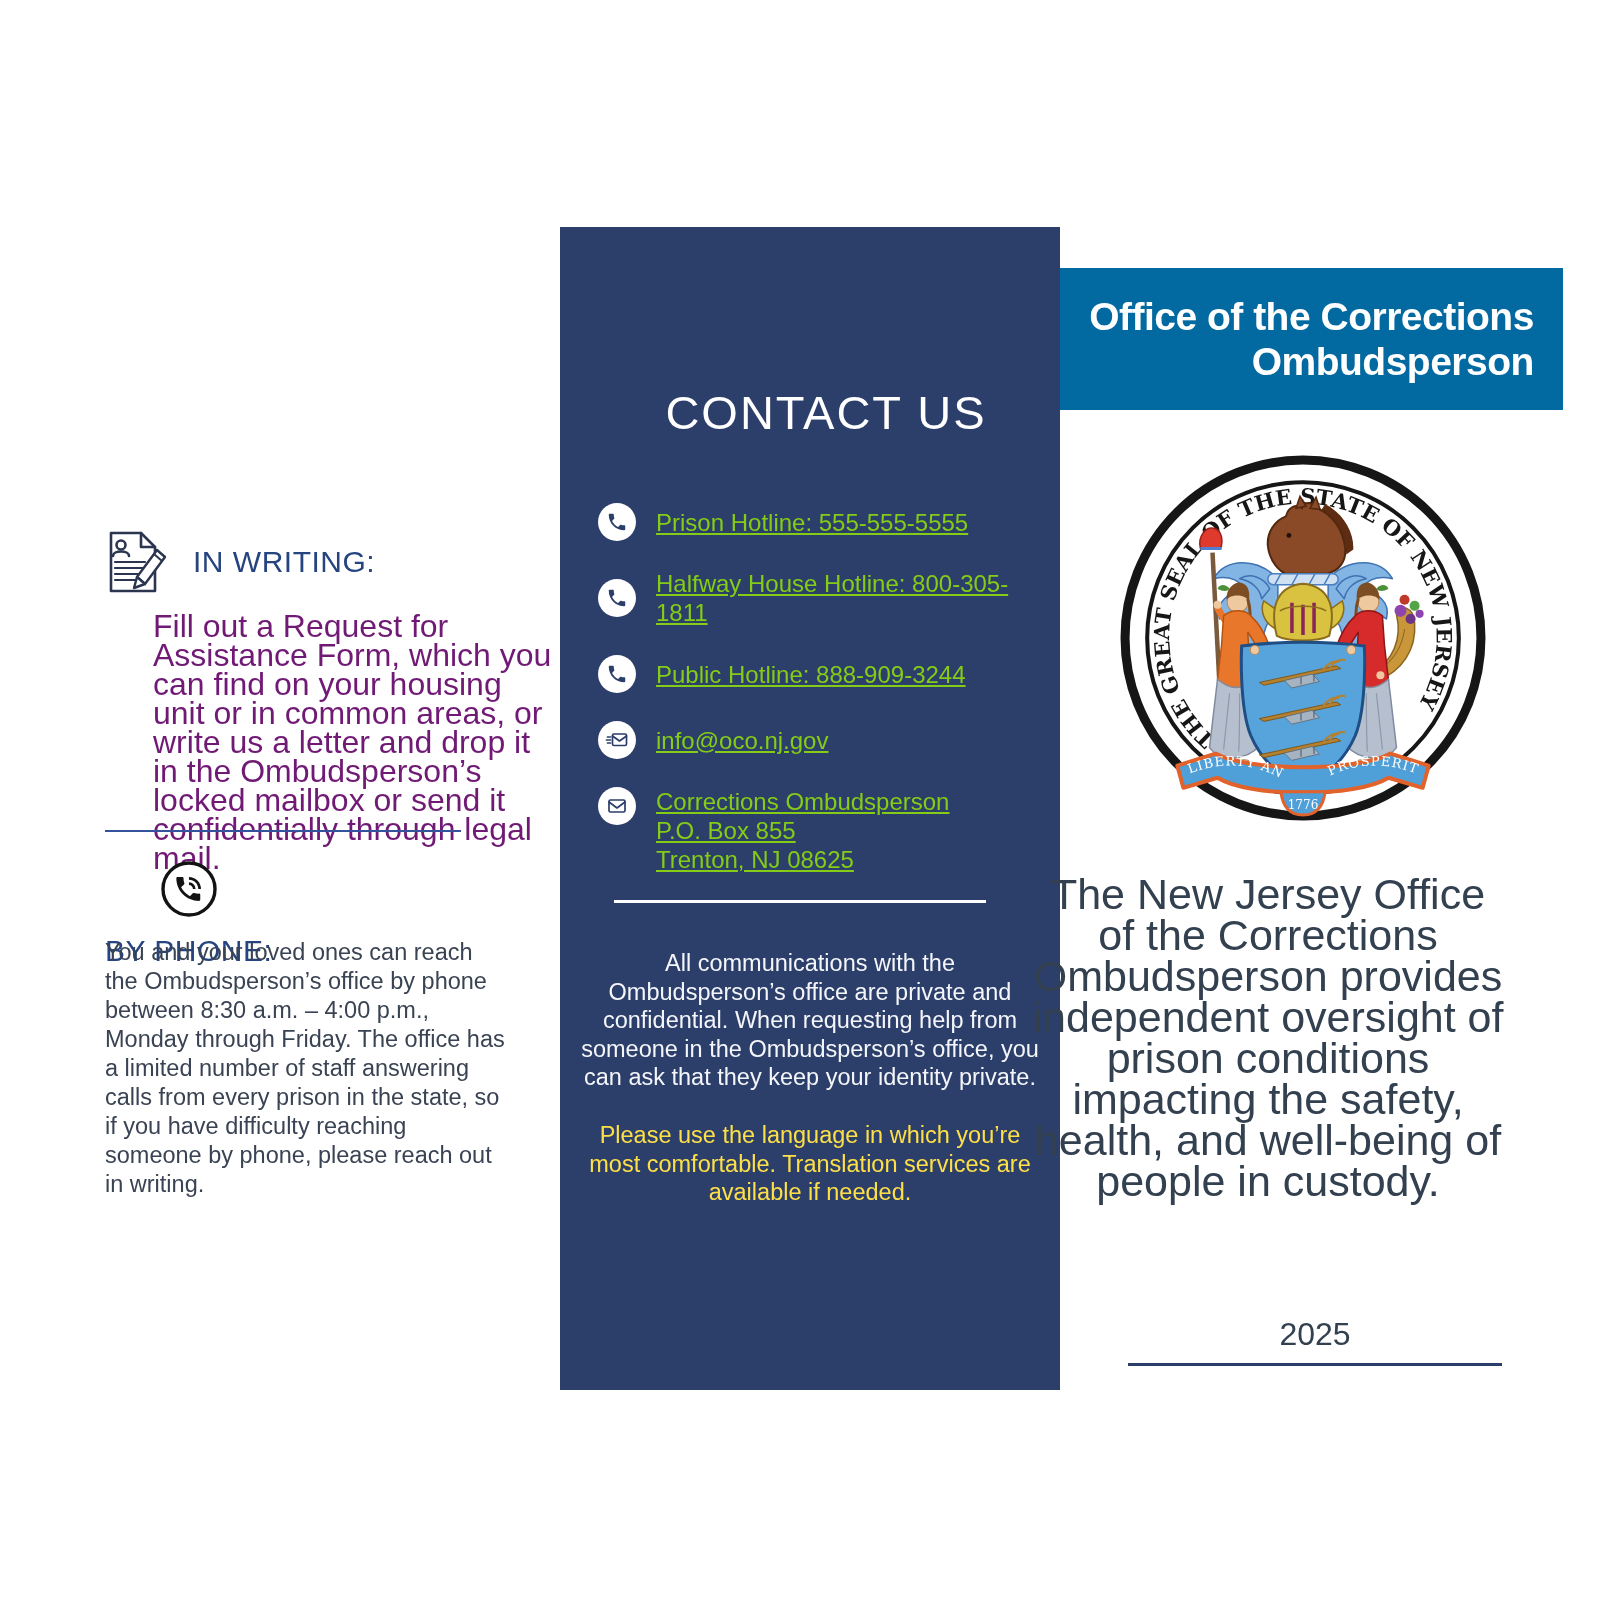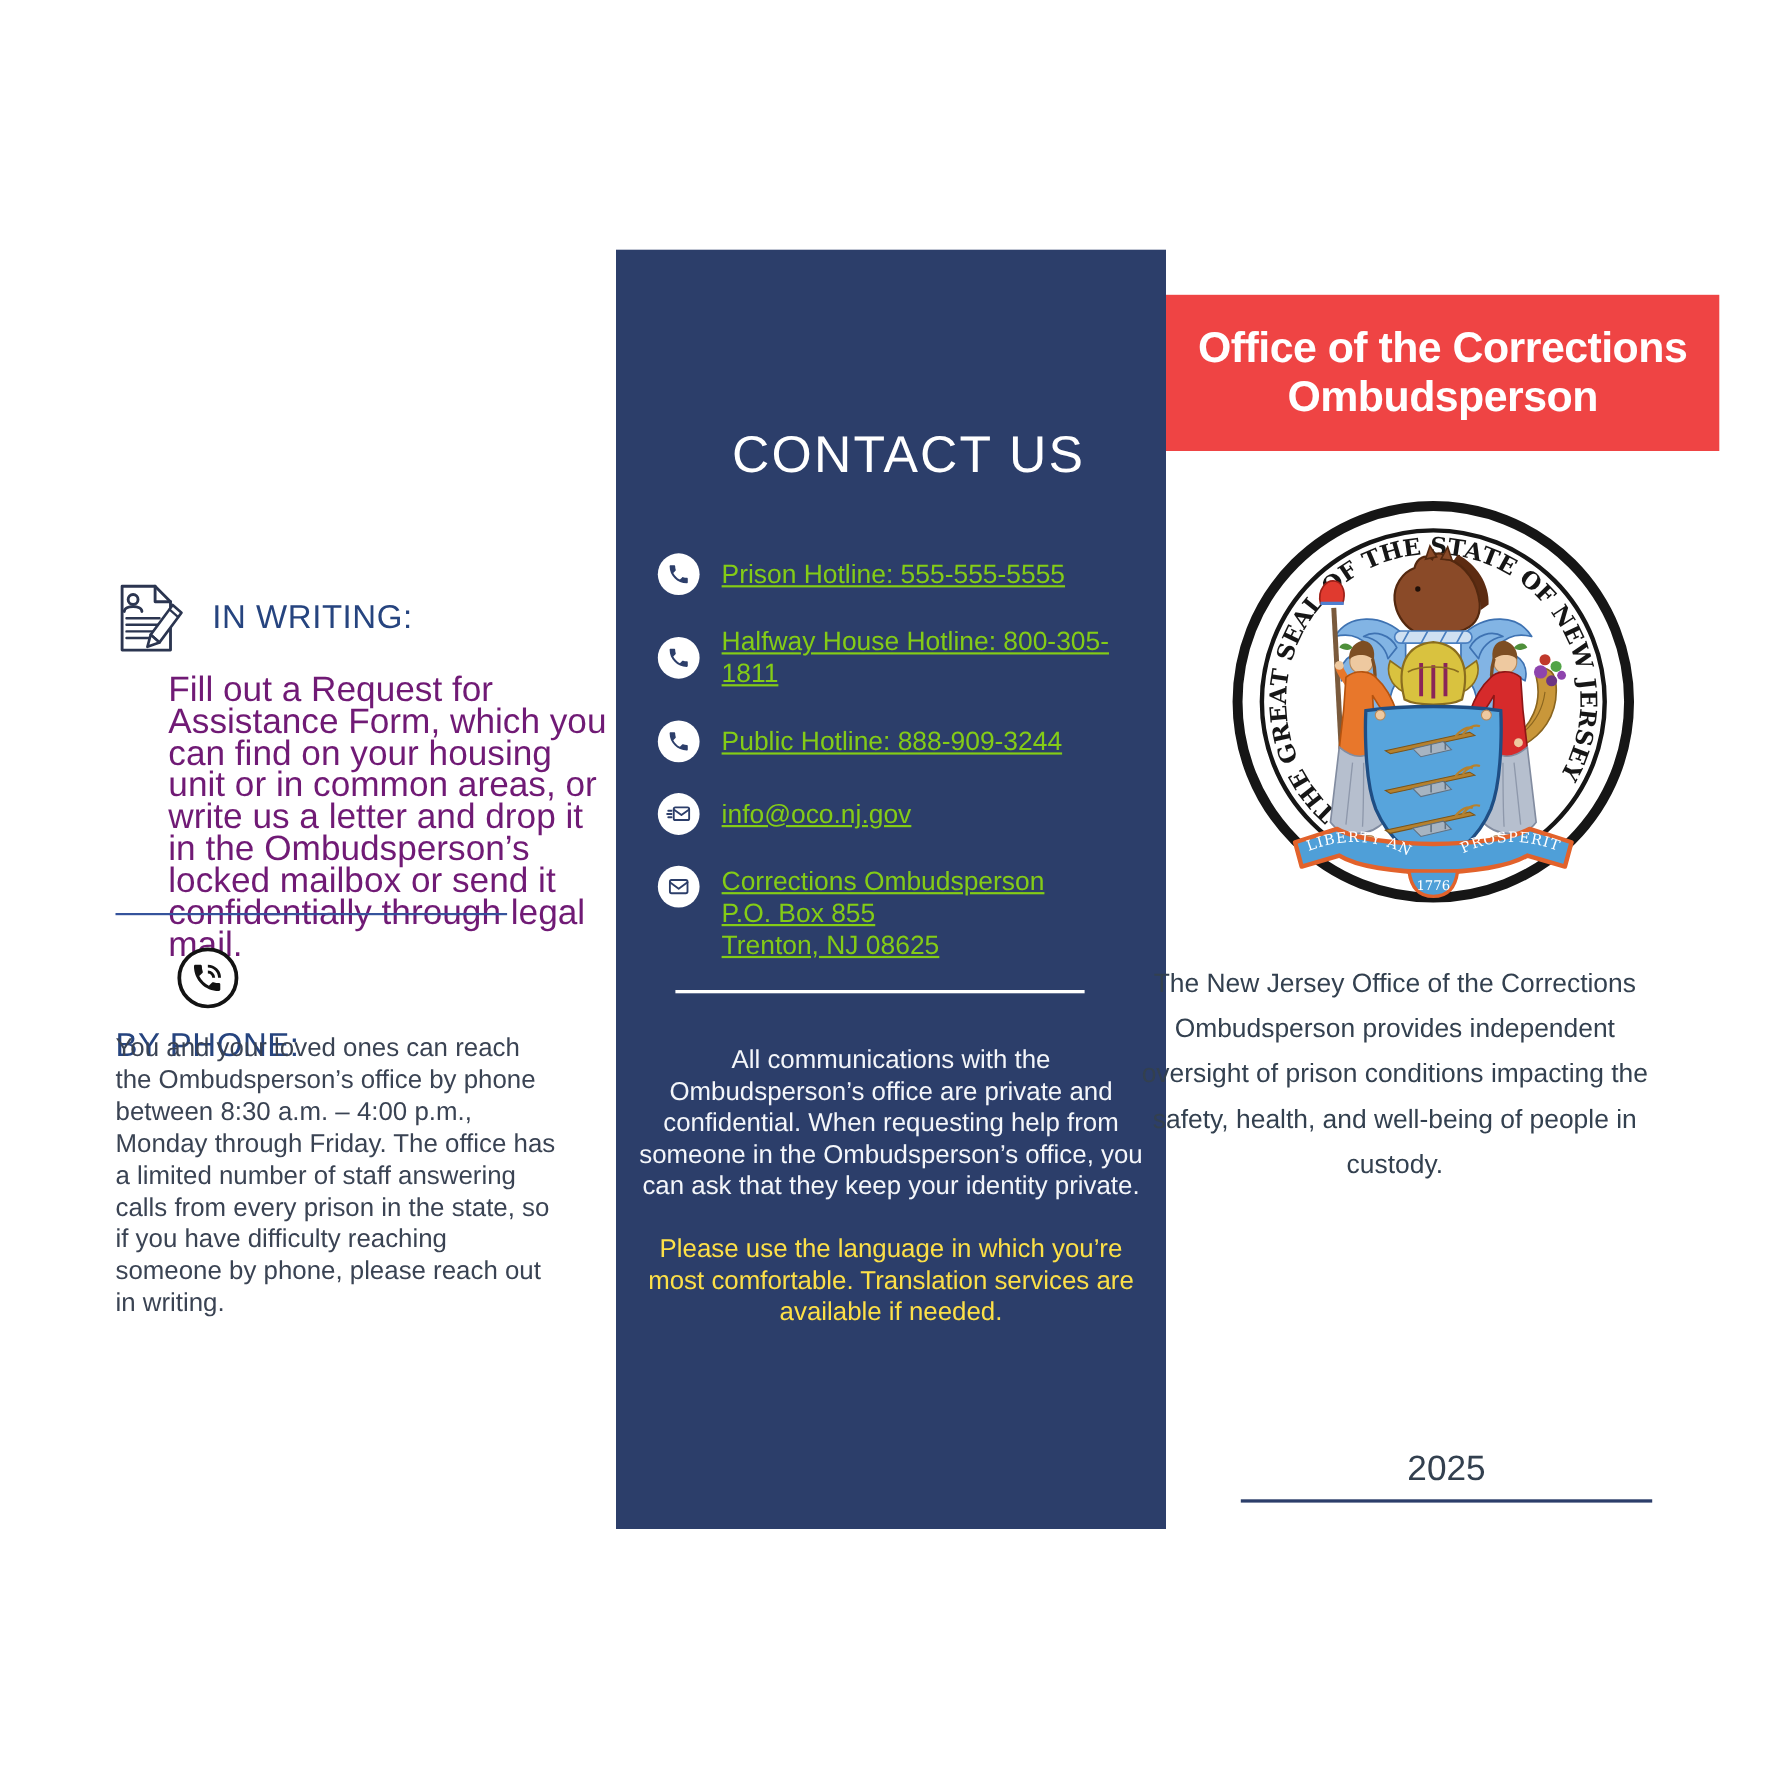--- a/index.html
+++ b/index.html
@@ -29,26 +29,26 @@
   .cicon{flex:0 0 38px;width:38px;height:38px;border-radius:50%;background:#ffffff;
     display:flex;align-items:center;justify-content:center;}
   .contact-text{font-size:24px;line-height:29px;color:#84cc16;text-decoration:underline;}
   .mid-divider{position:absolute;left:54px;top:673px;width:372px;border-top:3px solid #ffffff;}
   .mid-note-a{position:absolute;left:14px;top:722px;width:472px;text-align:center;
     font-size:23.5px;line-height:28.5px;color:#f4f6fa;}
   .mid-note-b{position:absolute;left:14px;top:894px;width:472px;text-align:center;
     font-size:23.5px;line-height:28.5px;color:#fde047;}
 
   
-  .banner{position:absolute;left:1060px;top:268px;width:503px;height:142px;background:#ef4444;
-    display:flex;align-items:center;justify-content:center;text-align:center;}
+  .banner{position:absolute;left:1060px;top:268px;width:503px;height:142px;background:#0369a1;
+    display:flex;align-items:center;justify-content:center;text-align:right;}
   .banner-title{font-size:39px;line-height:45px;font-weight:bold;color:#ffffff;letter-spacing:-.5px;}
   .seal-wrap{position:absolute;left:1117px;top:452px;width:372px;height:372px;}
   .mission{position:absolute;left:1030px;top:874px;width:476px;text-align:center;
-    font-size:24px;line-height:41px;color:#33404f;}
+    font-size:43px;line-height:41px;color:#33404f;}
   .year-box{position:absolute;left:1128px;top:1316px;width:374px;text-align:center;
     font-size:32px;color:#33404f;border-bottom:3px solid #2c3e6a;padding-bottom:10px;}
 </style>
 </head>
 <body>
 
 <div id="page">
 
 
   <div class="writing-row">

